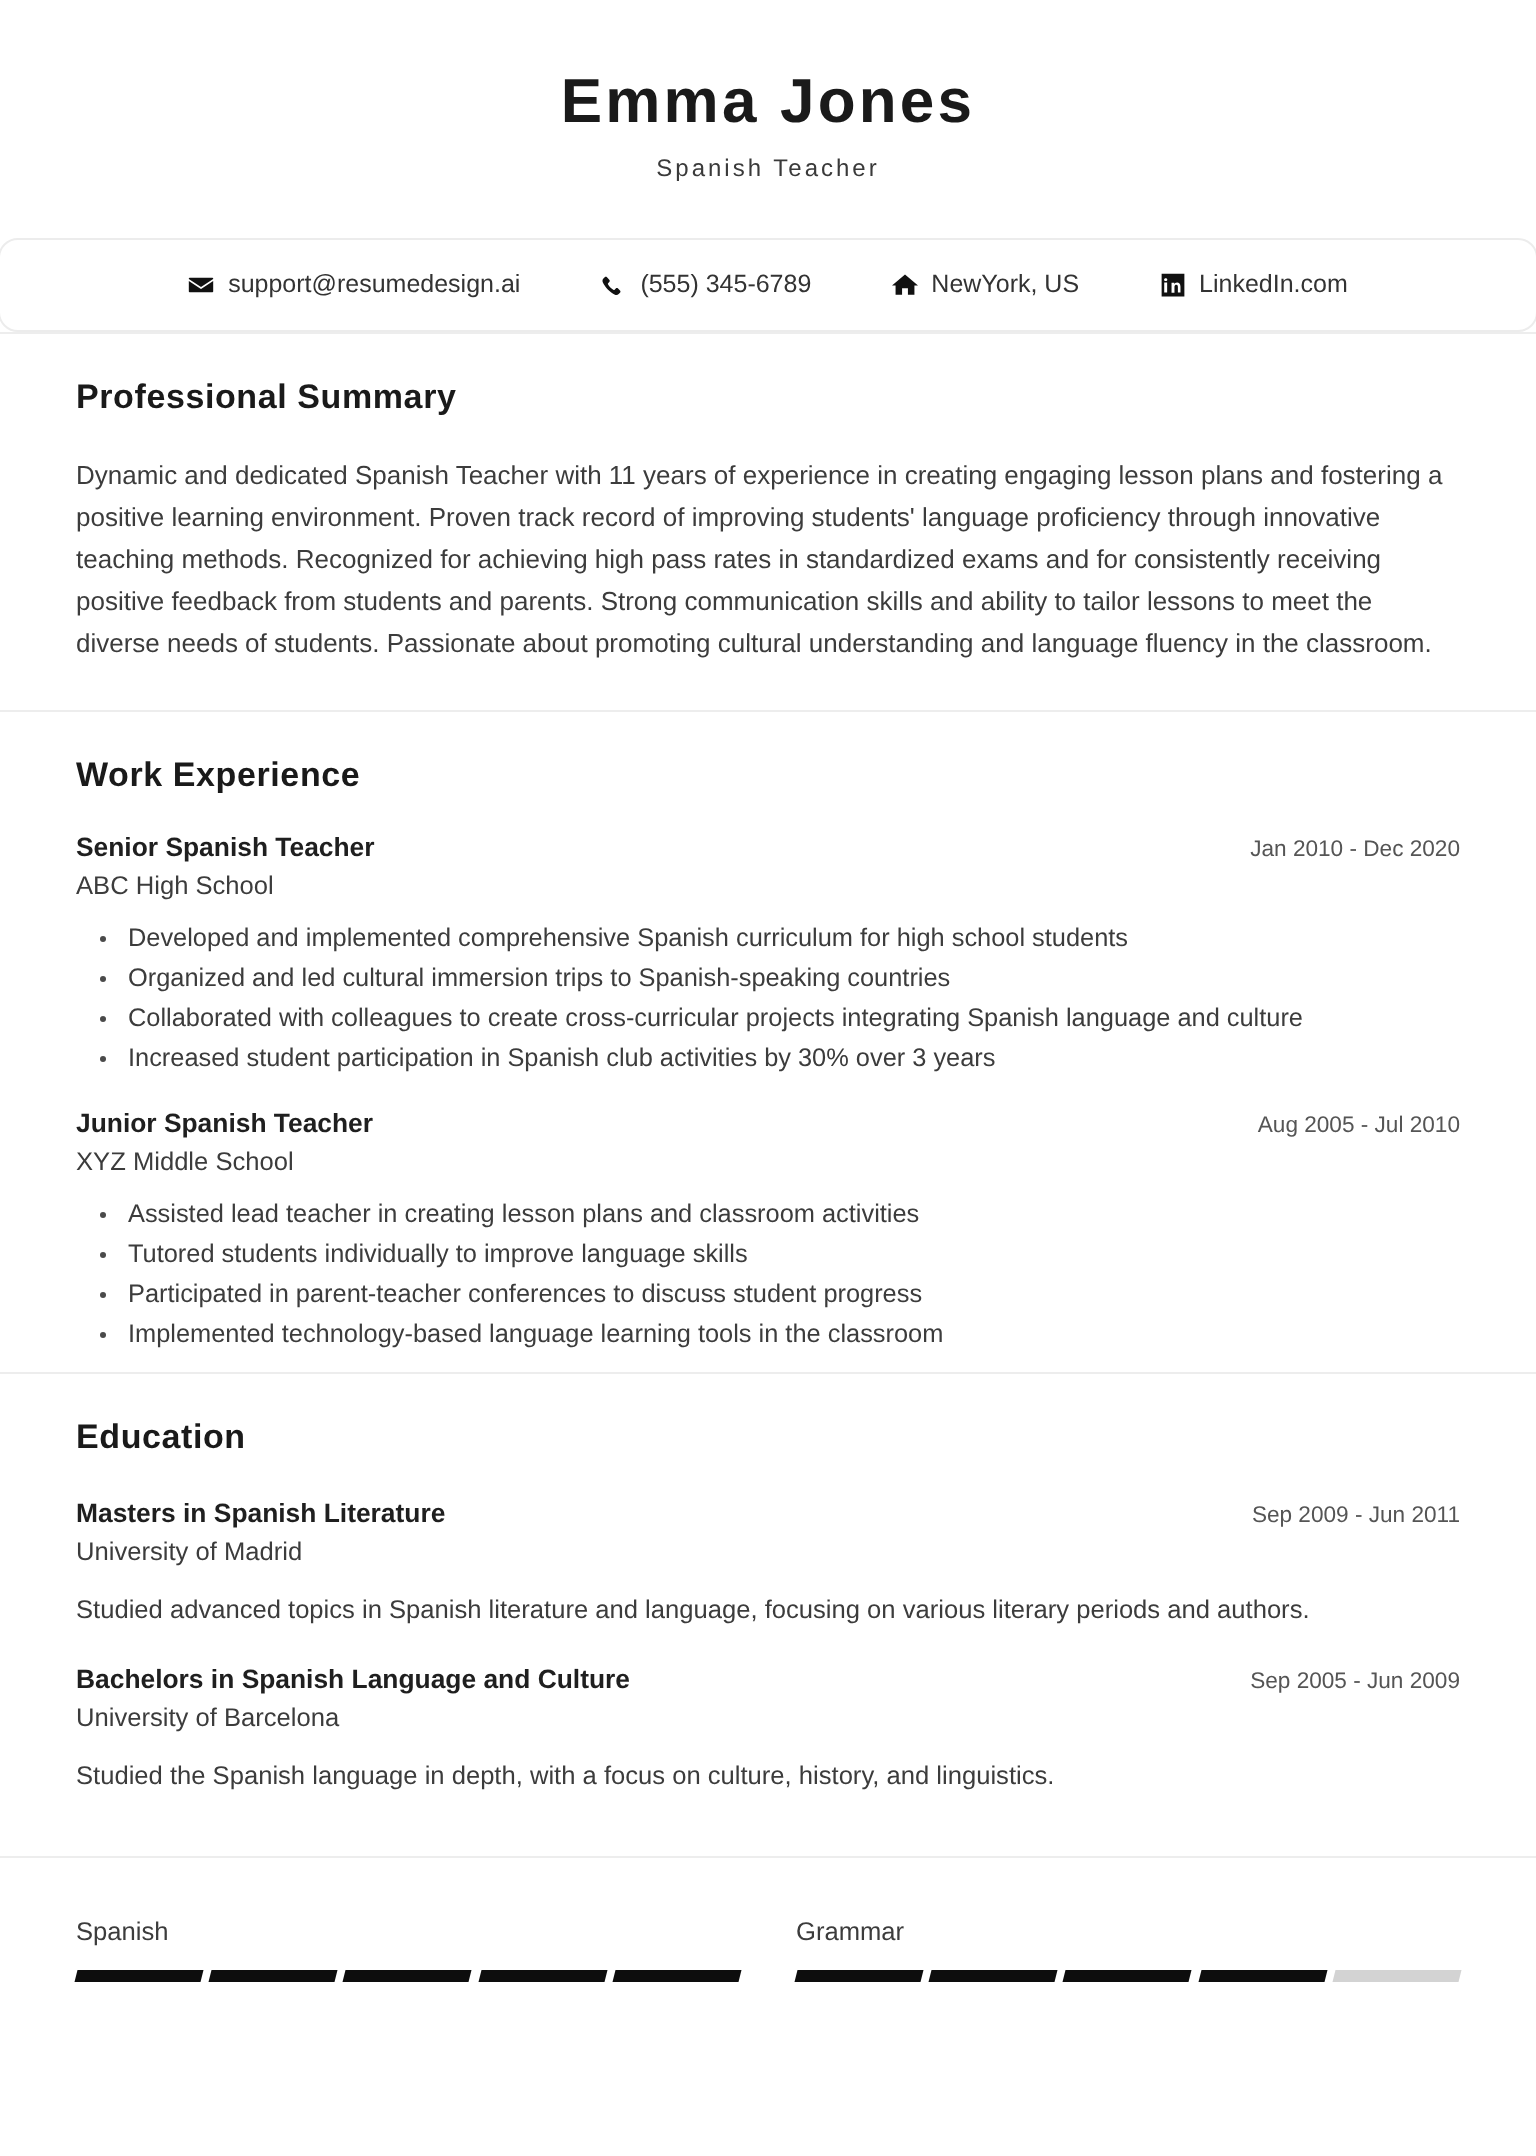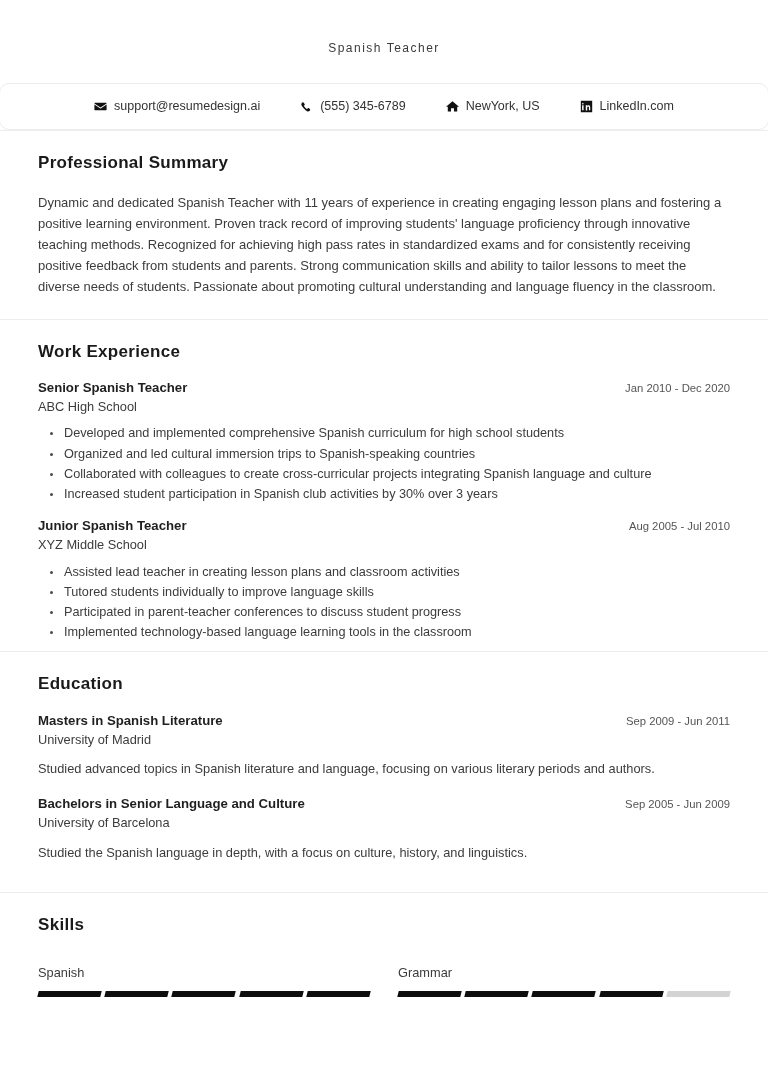--- a/index.html
+++ b/index.html
@@ -184,20 +184,21 @@
     transform: skewX(-14deg);
   }
   .seg.off { background: #d3d3d3; }
 </style>
 </head>
 <body>
 
 <div class="page">
 
   <div class="header">
+    <div class="name">Emma Jones</div>
     <div class="job-title">Spanish Teacher</div>
   </div>
 
   <div class="contact-bar">
 
     <span class="contact-item">
       <span class="ic">
         <svg width="13" height="13" viewBox="0 0 16 16" fill="currentColor">
             <path d="M1 3.5h14a.5.5 0 0 1 .5.5v.3L8 9.2.5 4.3V4a.5.5 0 0 1 .5-.5zM.5 5.6l7.23 4.73a.5.5 0 0 0 .54 0L15.5 5.6V12a.5.5 0 0 1-.5.5H1a.5.5 0 0 1-.5-.5V5.6z"></path>
           </svg>
@@ -287,33 +288,32 @@
         <div class="entry-head">
           <span class="entry-role">Masters in Spanish Literature</span>
           <span class="entry-date">Sep 2009 - Jun 2011</span>
         </div>
         <div class="entry-org">University of Madrid</div>
         <div class="entry-desc">Studied advanced topics in Spanish literature and language, focusing on various literary periods and authors.</div>
       </div>
 
       <div class="entry">
         <div class="entry-head">
-          <span class="entry-role">Bachelors in Senior Language and Culture</span>
+          <span class="entry-role">Bachelors in Spanish Language and Culture</span>
           <span class="entry-date">Sep 2005 - Jun 2009</span>
         </div>
         <div class="entry-org">University of Barcelona</div>
         <div class="entry-desc">Studied the Spanish language in depth, with a focus on culture, history, and linguistics.</div>
       </div>
 
     </div>
   </div>
 
   <div class="section">
     <div class="sec-rule"></div>
-    <h2 class="section-title">Skills</h2>
     <div class="skills-wrap" id="skills-wrap">
         <div class="skill">
           <div class="skill-name">Spanish</div>
           <div class="skill-bar">
             <span class="seg"></span>
             <span class="seg"></span>
             <span class="seg"></span>
             <span class="seg"></span>
             <span class="seg"></span>
           </div>

